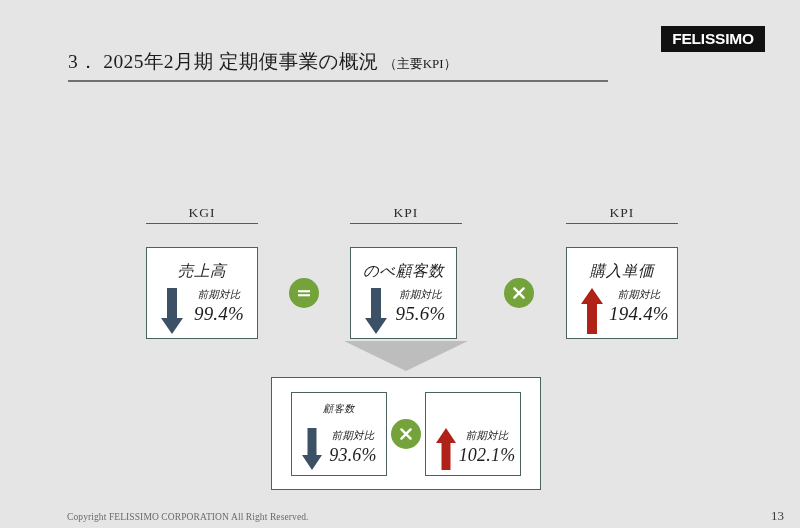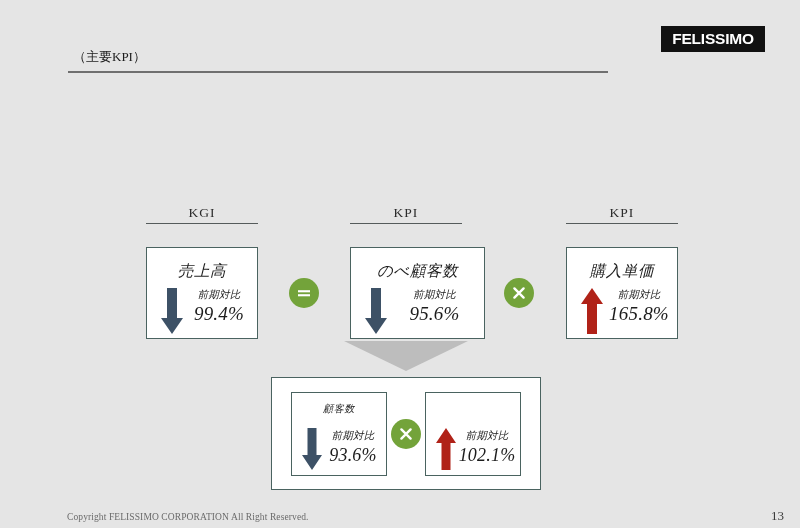--- a/index.html
+++ b/index.html
@@ -150,21 +150,21 @@
   }
   .metric-value {
     font-size: 19px;
     letter-spacing: 0.2px;
     color: #1c1c1c;
     line-height: 24px;
     margin-top: 1px;
   }
 
   #box-sales  { left: 146px; top: 247px; width: 112px; height: 92px; }
-  #box-users  { left: 350px; top: 247px; width: 135px; height: 92px; }
+  #box-users  { left: 350px; top: 247px; width: 107px; height: 92px; }
   #box-price  { left: 566px; top: 247px; width: 112px; height: 92px; }
 
   
   .op-badge {
     position: absolute;
     width: 30px;
     height: 30px;
     border-radius: 50%;
     background: #73a33a;
     display: flex;
@@ -228,20 +228,21 @@
 <body>
 
 <div id="slide">
 
   <div class="logo">
     <span class="logo-text">FELISSIMO</span>
   </div>
 
   <div class="title-wrap">
     <div class="title-line">
+      <span class="title-main">3． 2025年2月期 定期便事業の概況</span>
       <span class="title-sub">（主要KPI）</span>
     </div>
     <div class="title-rule"></div>
   </div>
 
 
   <div class="col-head" id="head-kgi">
     <span class="lbl">KGI</span>
     <div class="rule"></div>
   </div>
@@ -300,21 +301,21 @@
   <div class="metric-box" id="box-price">
     <div class="metric-inner">
       <div class="metric-title">購入単価</div>
       <div class="metric-arrow">
         <svg viewBox="0 0 22 46" width="22" height="46" aria-hidden="true">
           <polygon points="11,0 22,16 16,16 16,46 6,46 6,16 0,16" fill="#b02218"></polygon>
         </svg>
       </div>
       <div class="metric-vals">
         <div class="metric-compare">前期対比</div>
-        <div class="metric-value">165.8%</div>
+        <div class="metric-value">194.4%</div>
       </div>
     </div>
   </div>
 
   <div id="connector">
     <svg viewBox="0 0 124 30" width="124" height="30" aria-hidden="true" preserveAspectRatio="none">
       <polygon points="0,0 124,0 62,30" fill="#bdbdbd"></polygon>
     </svg>
   </div>
 

